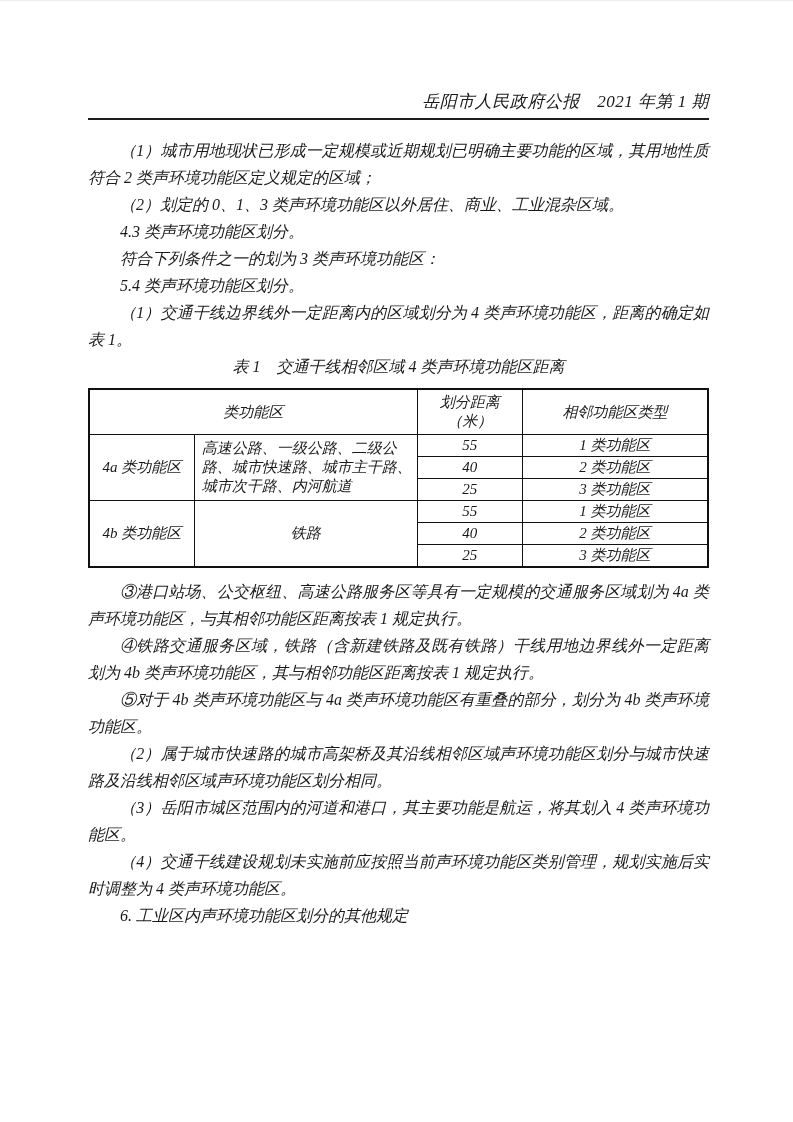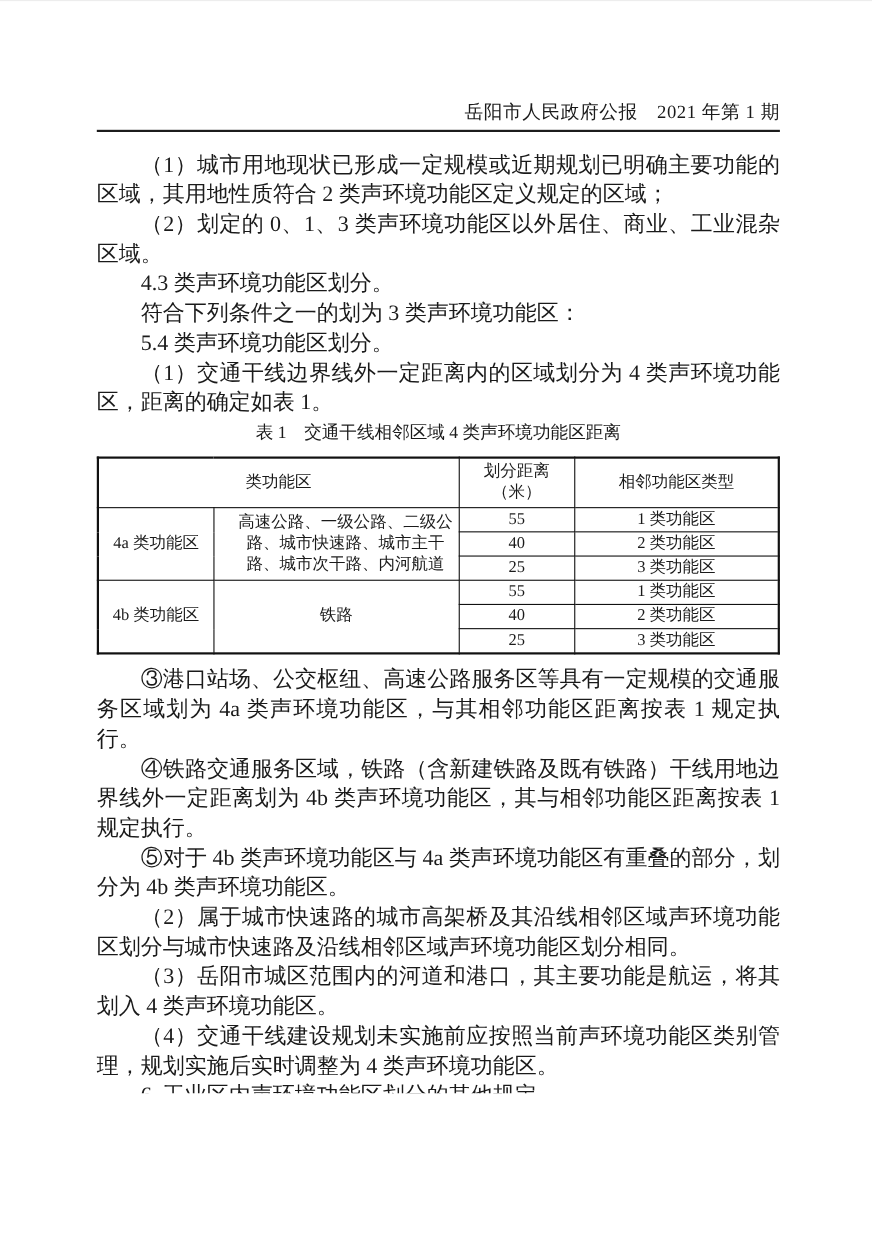--- a/index.html
+++ b/index.html
@@ -7,33 +7,34 @@
     position: relative;
     width: 793px;
     height: 994px;
     background: #ffffff;
     box-sizing: border-box;
     padding: 90px 84px 0 88px;
     font-family: "Liberation Serif", "DejaVu Serif", serif;
     color: #1a1a1a;
     overflow: hidden;
     border-top: 1px solid #ededed;
+    font-style: italic;
   }
   .header {
     text-align: right;
     font-size: 17px;
     line-height: 22px;
     padding-bottom: 5px;
     border-bottom: 2px solid #1c1c1c;
     letter-spacing: 0.5px;
   }
   .content { margin-top: 17px; }
   p.para {
     margin: 0;
-    font-size: 20px;
+    font-size: 16px;
     line-height: 27px;
     text-indent: 2em;
     text-align: justify;
   }
   .table-caption {
     text-align: center;
     font-size: 16px;
     line-height: 27px;
     margin: 0 0 8px 0;
   }
@@ -47,21 +48,21 @@
   table.t1 td {
     border: 1px solid #111;
     text-align: center;
     vertical-align: middle;
     font-size: 15px;
     line-height: 19px;
     padding: 1px 4px;
     overflow: hidden;
   }
   table.t1 tr.hdr td { padding: 3px 4px; }
-  table.t1 td.src-left { text-align: center; padding-left: 21px; }
+  table.t1 td.src-left { text-align: left; padding-left: 7px; }
   .col-zone    { width: 17%; }
   .col-source  { width: 36%; }
   .col-dist    { width: 17%; }
   .col-adj     { width: 30%; }
   .page-number {
     position: absolute;
     top: 1056px;
     right: 108px;
     font-size: 15px;
     line-height: 20px;

